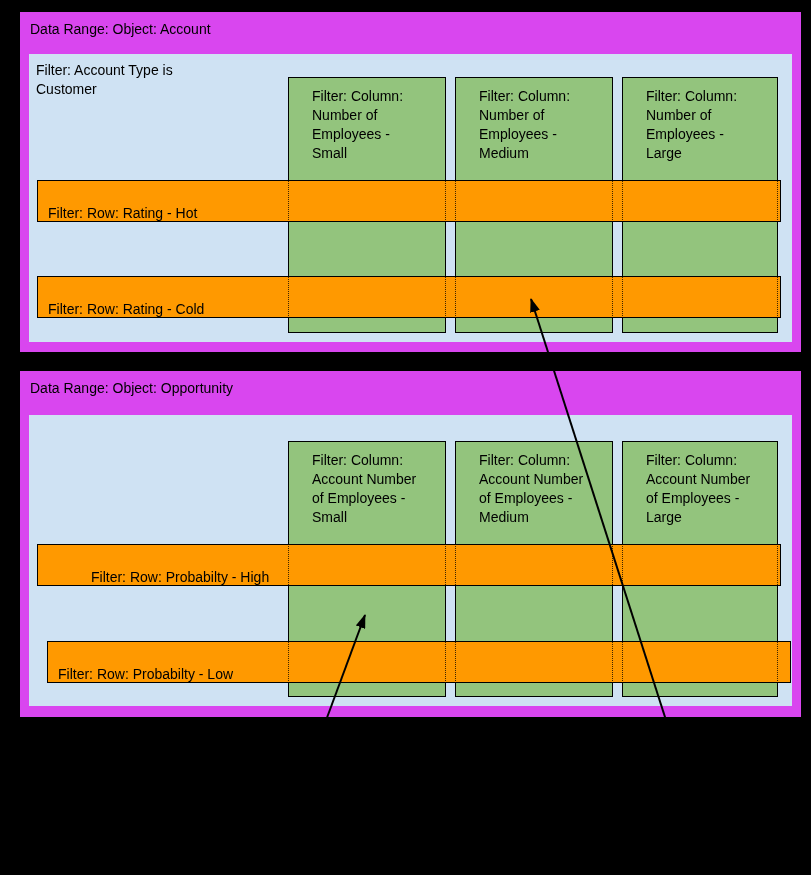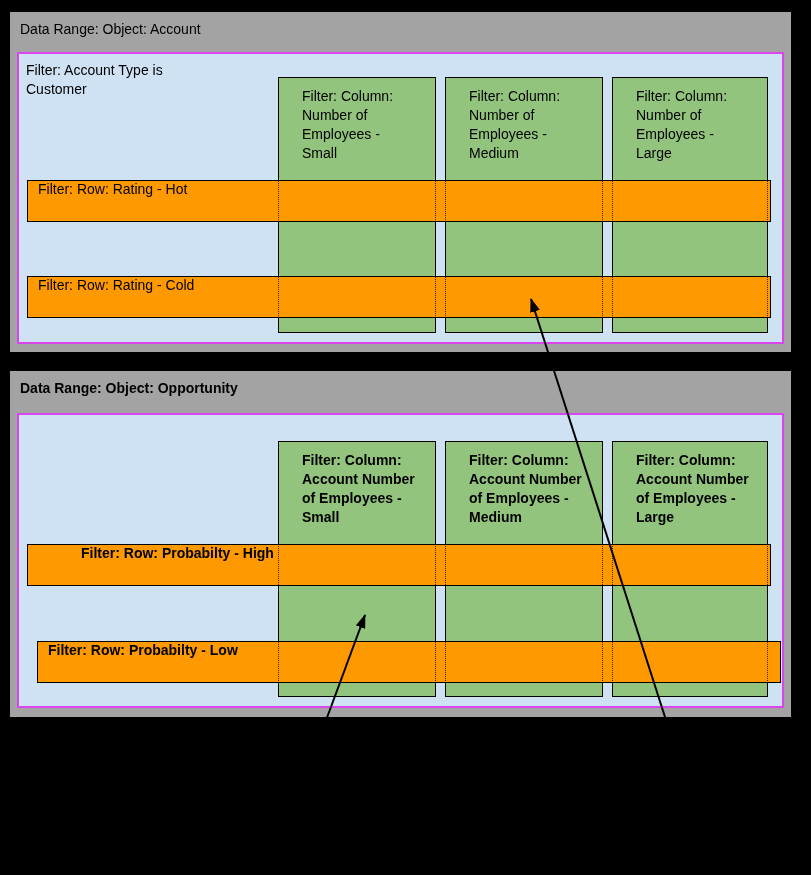--- a/index.html
+++ b/index.html
@@ -6,27 +6,27 @@
   body {
     width: 811px; height: 875px;
     background: #000000;
     position: relative;
     overflow: hidden;
     font-family: "Liberation Sans", sans-serif;
     color: #000000;
   }
   .range {
     position: absolute;
-    left: 8px; width: 785px;
-    background: #a3a3a3;
+    left: 18px; width: 785px;
+    background: #d946ef;
     border: 2px solid #000000;
     box-sizing: border-box;
   }
   #range-account { top: 10px; height: 344px; }
-  #range-opportunity { top: 369px; height: 350px; font-weight: bold; }
+  #range-opportunity { top: 369px; height: 350px; }
   .range-title {
     position: absolute; left: 10px; top: 8px;
     font-size: 14px; line-height: 18px;
   }
   .panel {
     position: absolute;
     left: 7px; width: 767px;
     background: #cfe2f3;
     border: 2px solid #d946ef;
     box-sizing: border-box;
@@ -58,21 +58,21 @@
     white-space: pre-line;
     margin-left: 13px;
   }
   .orow {
     position: absolute;
     left: 8px; width: 744px; height: 42px;
     background: #ff9900;
     border: 1.5px solid #000000;
     box-sizing: border-box;
     z-index: 2;
-    display: flex; align-items: flex-start;
+    display: flex; align-items: flex-end;
   }
   .orow-label {
     padding-left: 10px;
     font-size: 14px;
   }
   #panel-account .orow.r1 { top: 126px; }
   #panel-account .orow.r2 { top: 174px; }
   #panel-account .orow.r3 { top: 222px; }
   #panel-opportunity .orow.r1 { top: 129px; padding-left: 43px; }
   #panel-opportunity .orow.r2 { top: 177px; }

